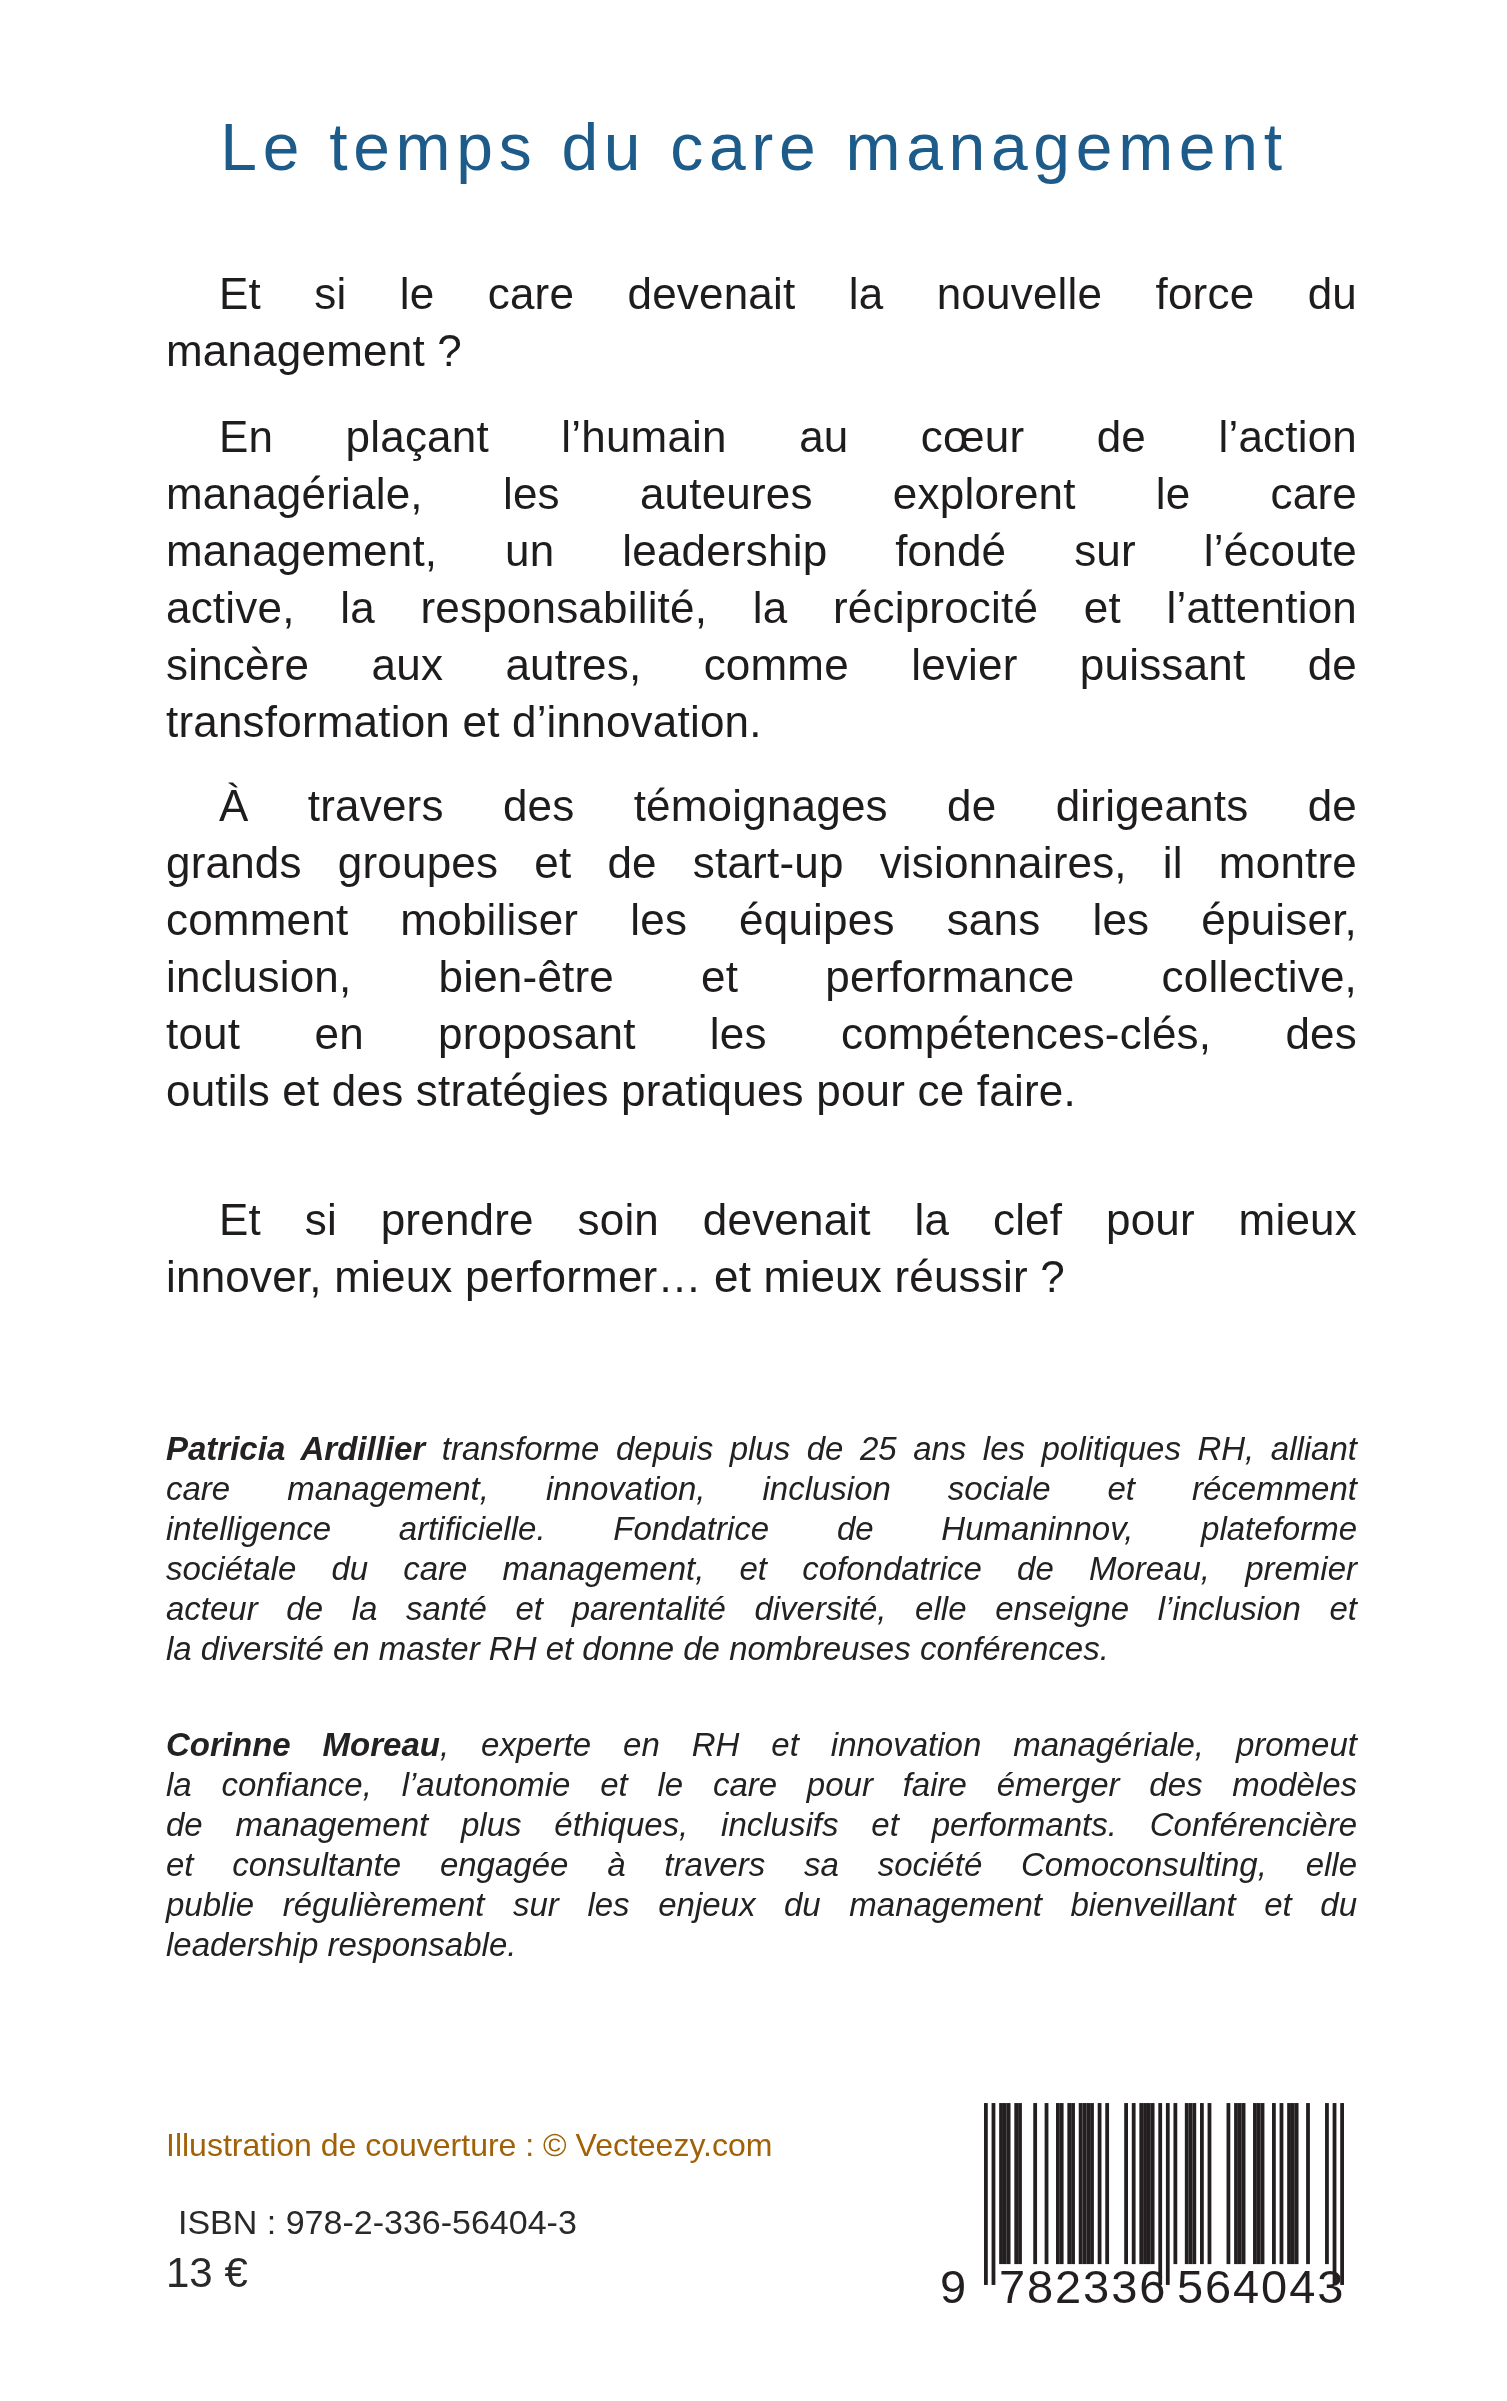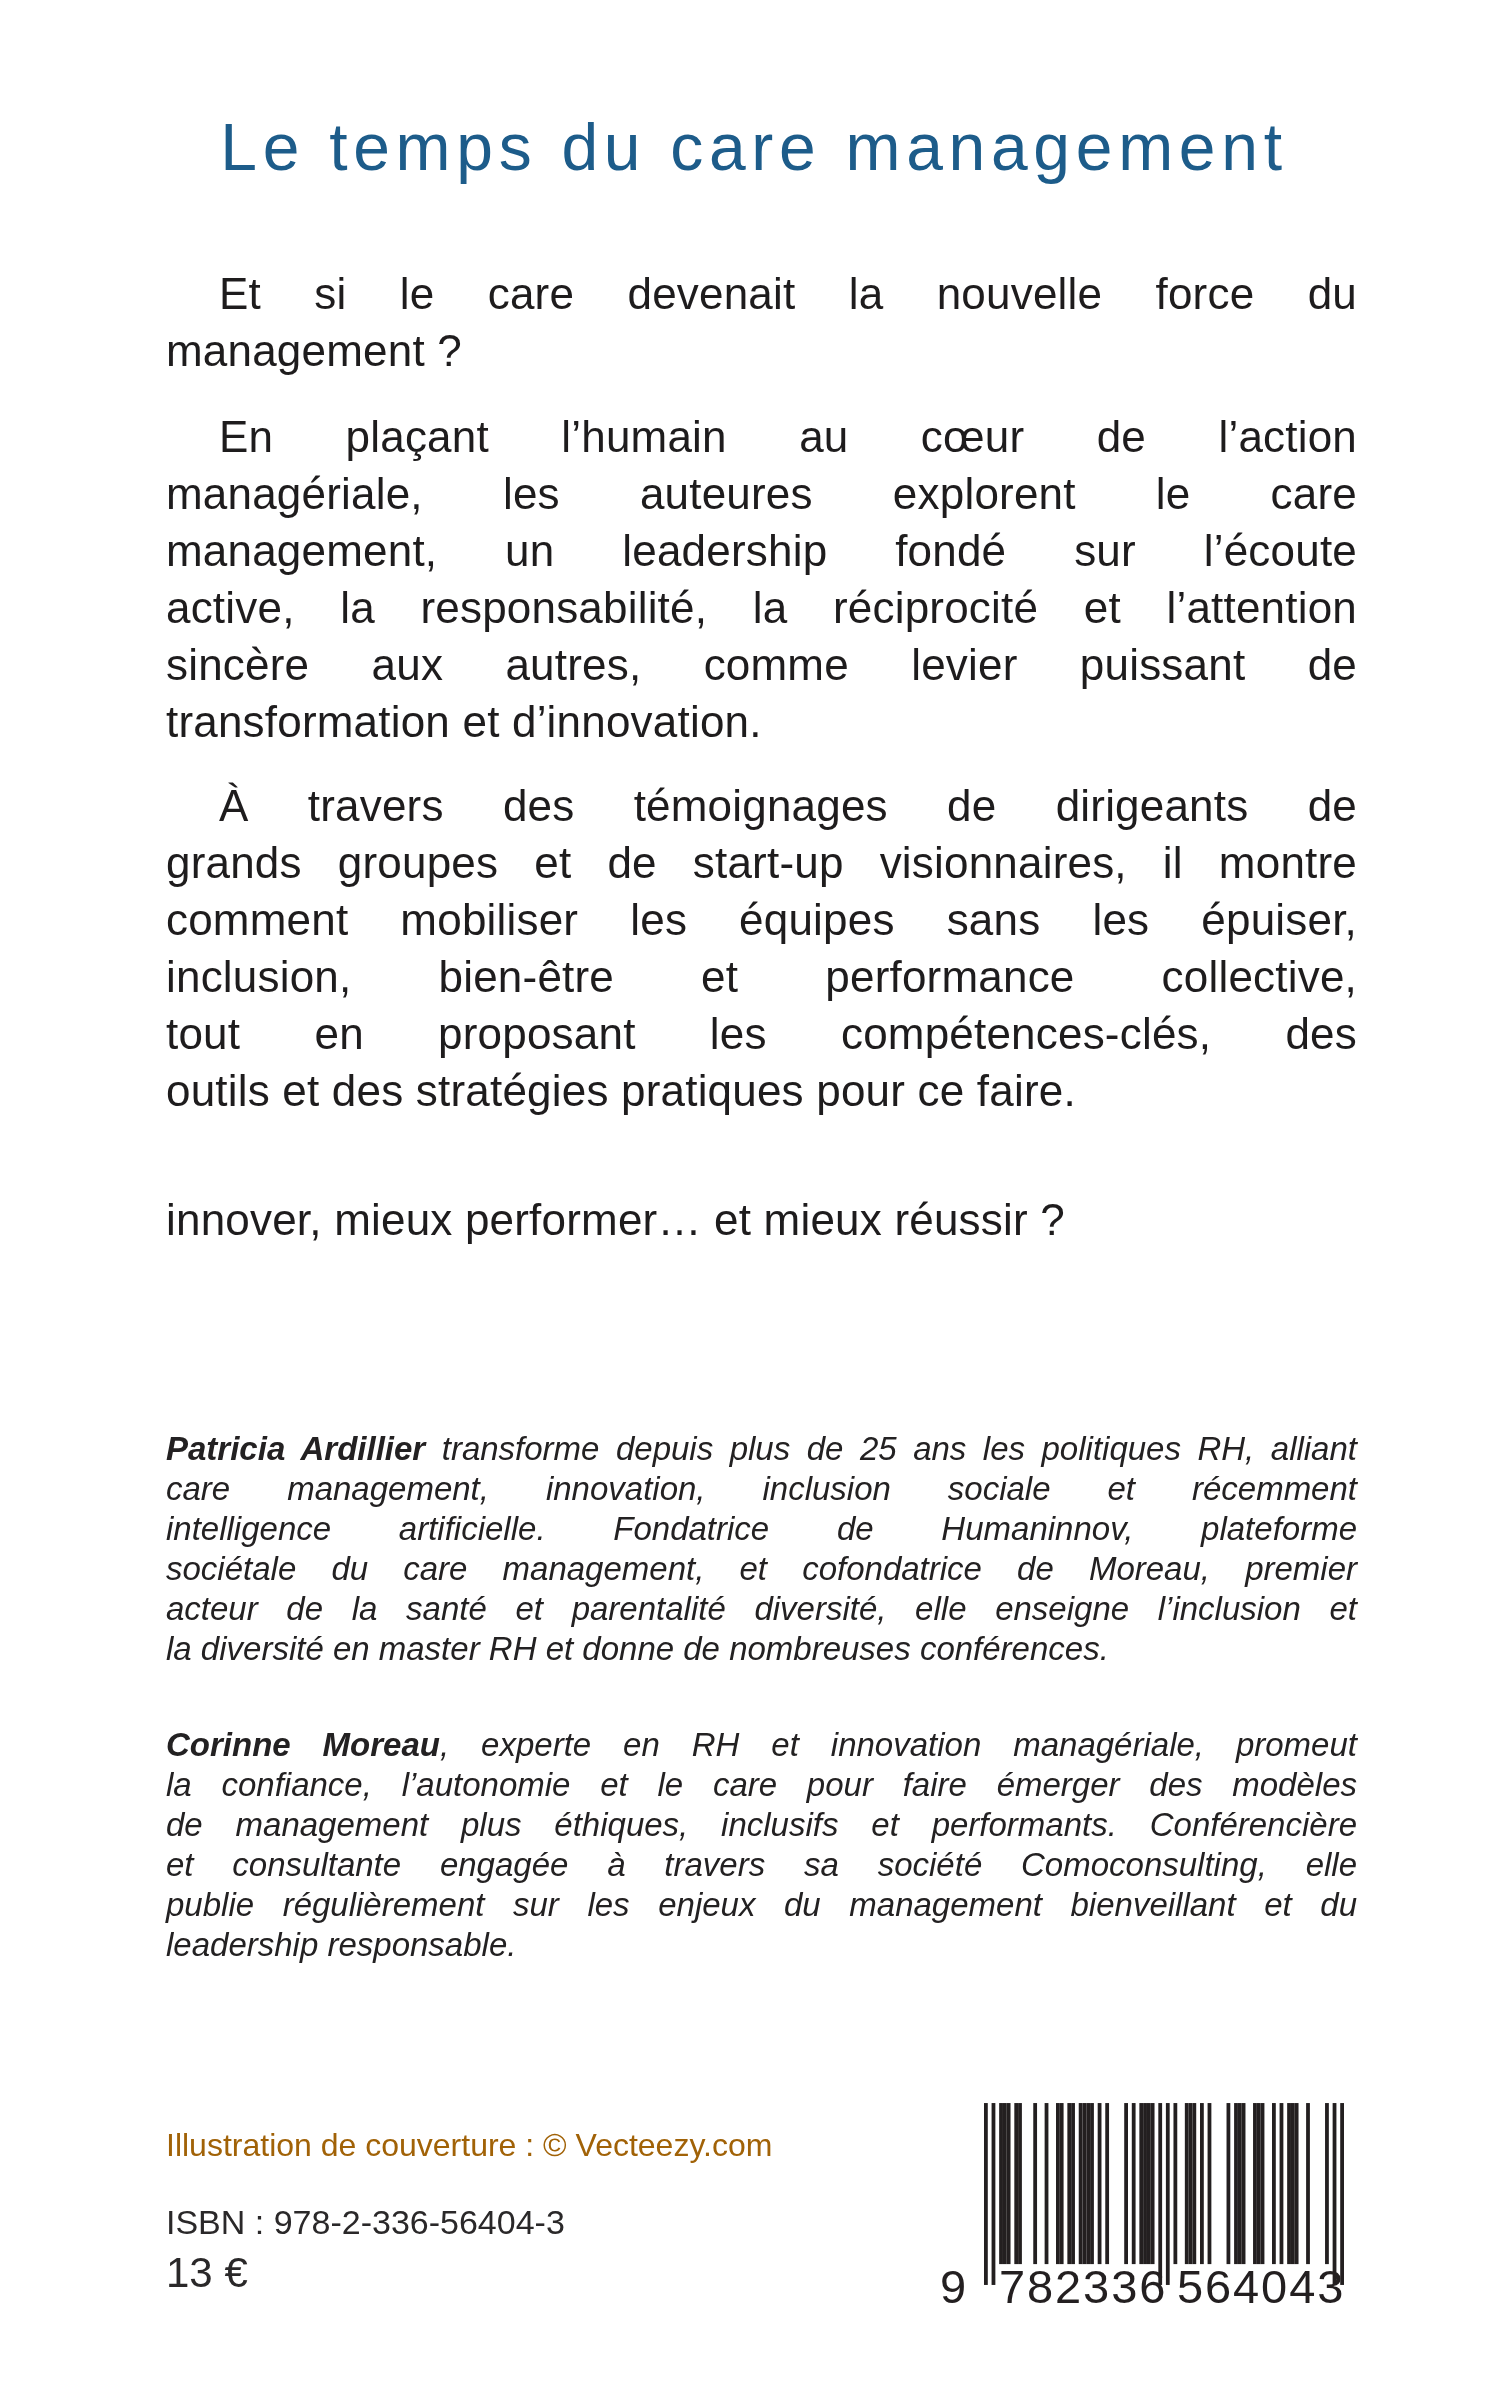--- a/index.html
+++ b/index.html
@@ -23,21 +23,21 @@
   .syn{font-size:44px;line-height:57px;letter-spacing:0.2px;color:#1e1c1d;}
   .ln{text-align:justify;text-align-last:justify;}
   .ln.last{text-align-last:left;}
   .ln.indent{text-indent:53px;}
   .ln.tight{word-spacing:-11.4px;}
   .ln.tight2{word-spacing:-3.8px;}
   .bio{font-size:33px;line-height:40px;font-style:italic;color:#232122;}
   .bio .ln.btight{word-spacing:-5.7px;}
   .bio-name{font-weight:bold;}
   .credit{position:absolute;left:166px;top:2126px;font-size:32px;line-height:38px;color:#a16207;}
-  .isbn{position:absolute;left:166px;top:2203px;font-size:34px;line-height:38px;color:#2a2829;}
+  .isbn{position:absolute;left:178px;top:2203px;font-size:34px;line-height:38px;color:#2a2829;}
   .price{position:absolute;left:166px;top:2250px;font-size:42px;line-height:45px;color:#2a2829;}
   .barcode{position:absolute;left:984px;top:2103px;width:360px;height:237px;}
   .bc-digits{
     position:absolute;top:159px;
     font-size:47px;line-height:49px;
     letter-spacing:1.9px;color:#231f20;
     font-style:normal;white-space:nowrap;
   }
   .bc-9{left:-44px;}
   .bc-left{left:15px;}
@@ -67,20 +67,21 @@
   <div class="col syn" style="top:777px;">
     <div class="ln indent">À travers des témoignages de dirigeants de</div>
     <div class="ln tight2">grands groupes et de start-up visionnaires, il montre</div>
     <div class="ln">comment mobiliser les équipes sans les épuiser,</div>
     <div class="ln">inclusion, bien-être et performance collective,</div>
     <div class="ln">tout en proposant les compétences-clés, des</div>
     <div class="ln last">outils et des stratégies pratiques pour ce faire.</div>
   </div>
 
   <div class="col syn" style="top:1191px;">
+    <div class="ln indent">Et si prendre soin devenait la clef pour mieux</div>
     <div class="ln last">innover, mieux performer… et mieux réussir ?</div>
   </div>
 
   <div class="col bio" style="top:1429px;">
     <div class="ln btight"><span class="bio-name">Patricia Ardillier</span><span> transforme depuis plus de 25 ans les politiques RH, alliant</span></div>
     <div class="ln">care management, innovation, inclusion sociale et récemment</div>
     <div class="ln">intelligence artificielle. Fondatrice de Humaninnov, plateforme</div>
     <div class="ln">sociétale du care management, et cofondatrice de Moreau, premier</div>
     <div class="ln">acteur de la santé et parentalité diversité, elle enseigne l’inclusion et</div>
     <div class="ln last">la diversité en master RH et donne de nombreuses conférences.</div>

